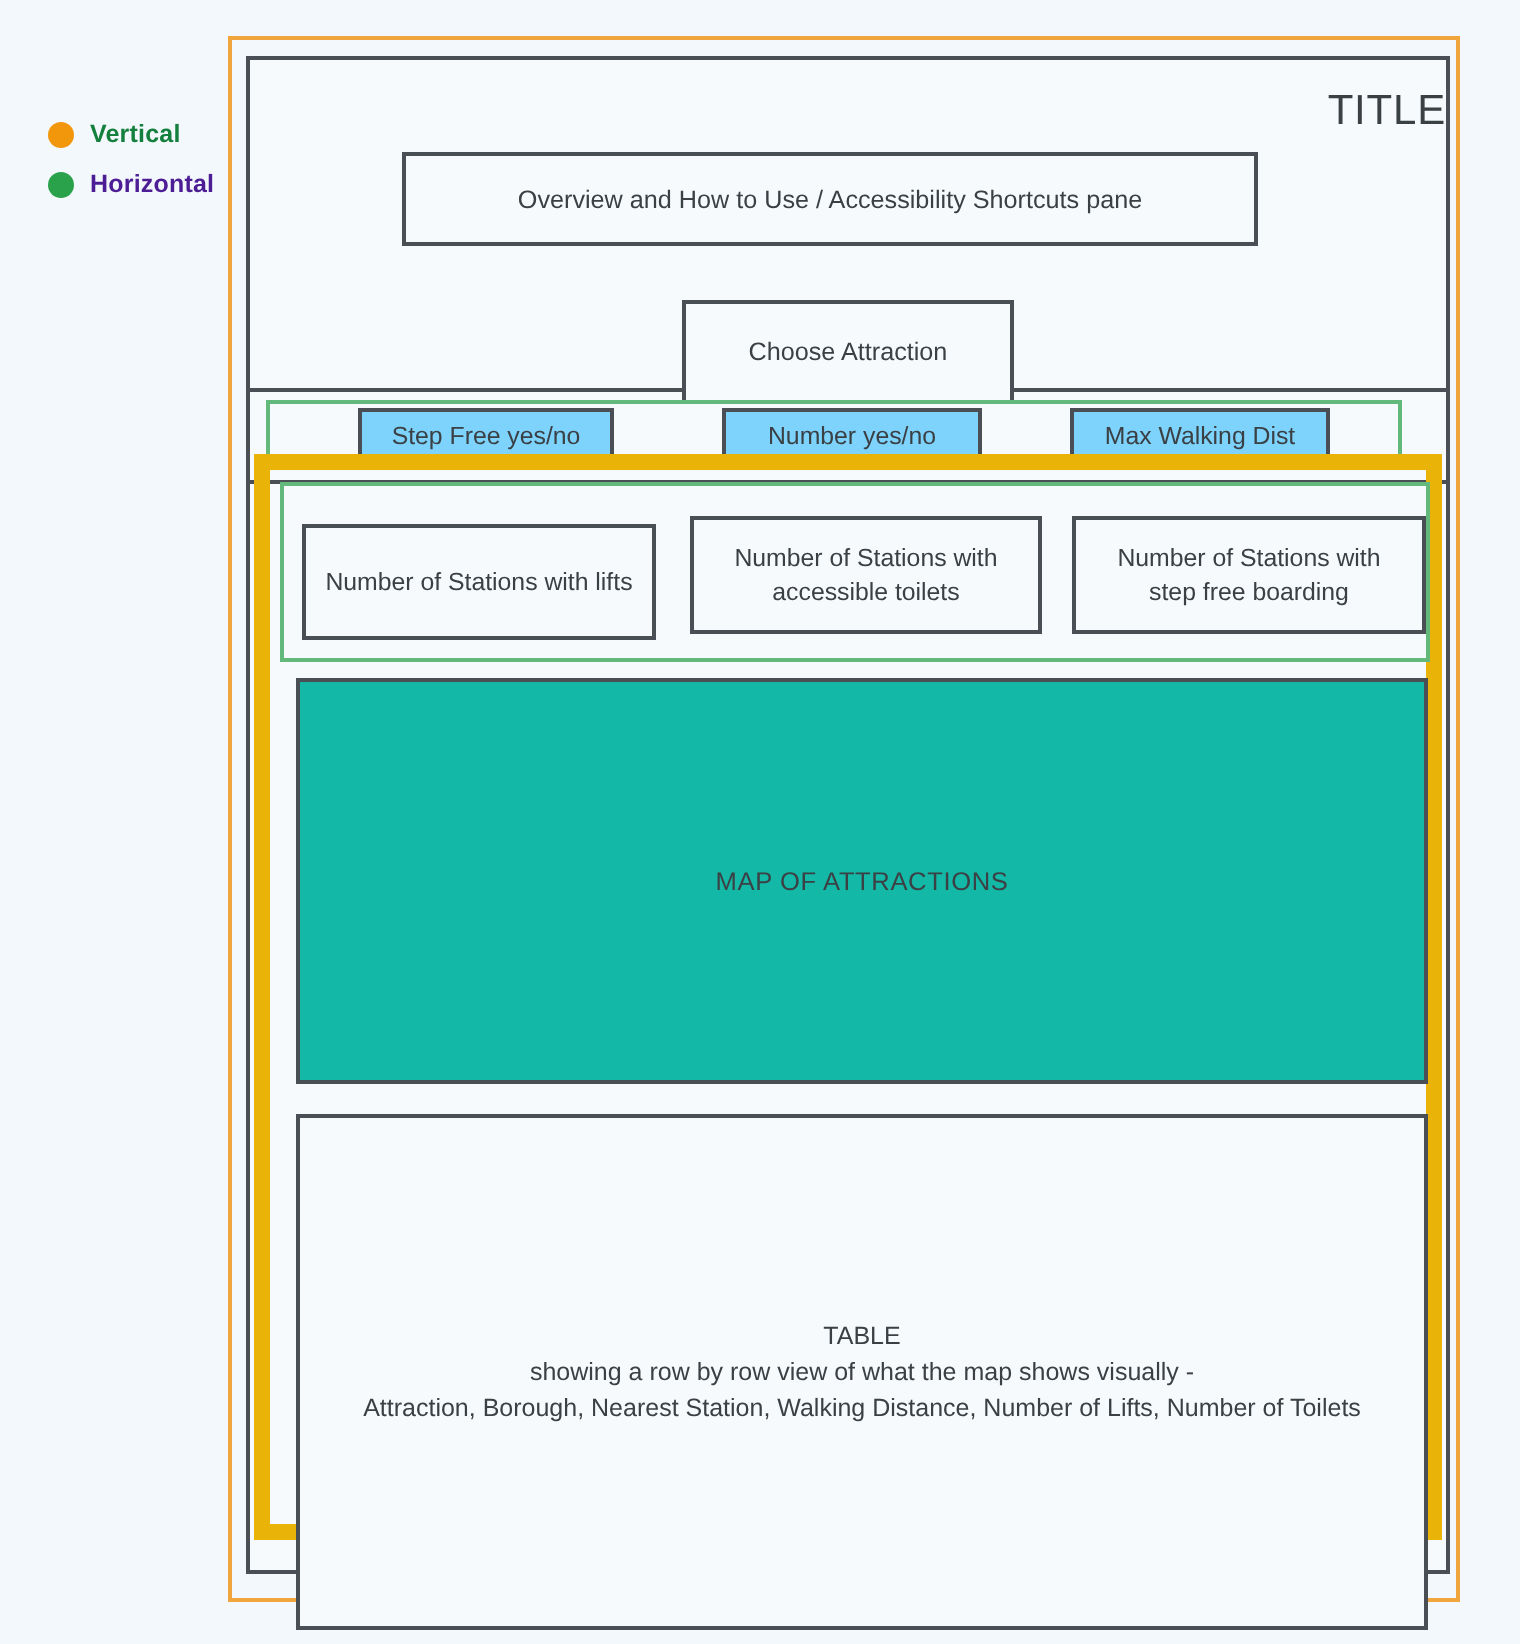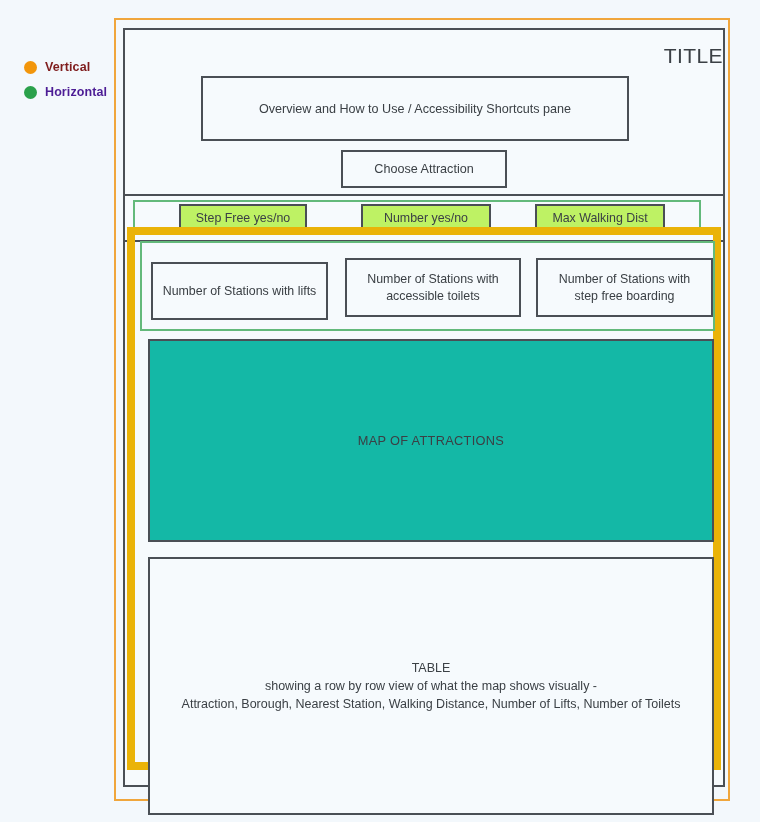--- a/index.html
+++ b/index.html
@@ -37,21 +37,21 @@
     margin-right: 8px;
   }
   .legend-dot.vertical   { background: #f2960b; }
   .legend-dot.horizontal { background: #2aa14b; }
   .legend-label {
     font-size: 12.5px;
     font-weight: bold;
     letter-spacing: .1px;
     white-space: nowrap;
   }
-  .legend-label.vertical   { color: #7f1d1d; }
+  .legend-label.vertical   { color: #15803d; }
   .legend-label.horizontal { color: #4c1d95; }
 
   
   #outer-frame {
     position: absolute;
     left: 114px;
     top: 18px;
     width: 616px;
     height: 783px;
     border: 2px solid #f0a63c;
@@ -89,35 +89,35 @@
     text-align: right;
     font-size: 21px;
     color: #3b4045;
     letter-spacing: .4px;
   }
   #overview-pane {
     position: absolute;
     left: 76px;
     top: 46px;
     width: 428px;
-    height: 65px;
+    height: 47px;
     border: 2px solid #4a4f55;
     box-sizing: border-box;
     display: flex;
     align-items: center;
     justify-content: center;
     font-size: 12.6px;
     text-align: center;
   }
   #choose-attraction-button {
     position: absolute;
     left: 216px;
     top: 120px;
     width: 166px;
-    height: 38px;
+    height: 52px;
     border: 2px solid #4a4f55;
     box-sizing: border-box;
     display: flex;
     align-items: center;
     justify-content: center;
     font-size: 12.6px;
     background: #f6fafd;
     cursor: pointer;
     text-align: right;
   }
@@ -144,21 +144,21 @@
   .filter-button {
     position: absolute;
     top: 2px;
     height: 27px;
     border: 2px solid #4a4f55;
     box-sizing: border-box;
     display: flex;
     align-items: center;
     justify-content: center;
     font-size: 12.4px;
-    background: #bef264;
+    background: #7dd3fc;
     cursor: pointer;
   }
   #filter-step-free    { left: 44px;  width: 128px; }
   #filter-toilets      { left: 226px; width: 130px; }
   #filter-max-walking  { left: 400px; width: 130px; }
 
   
   #body-section {
     position: absolute;
     left: 2px;

